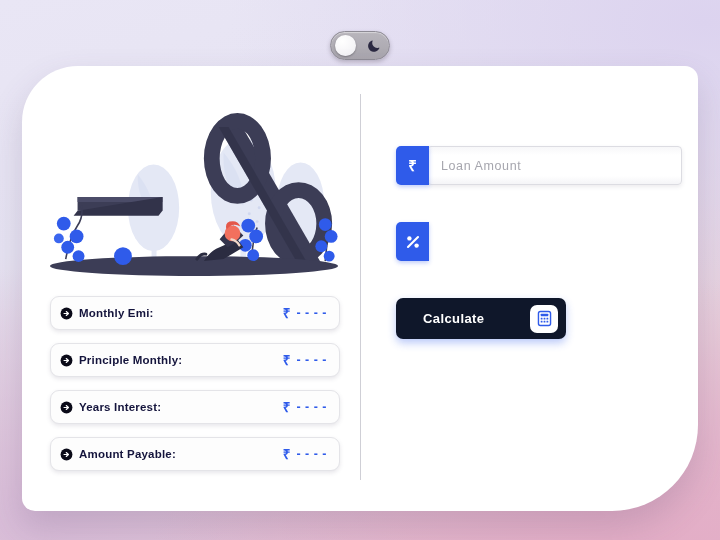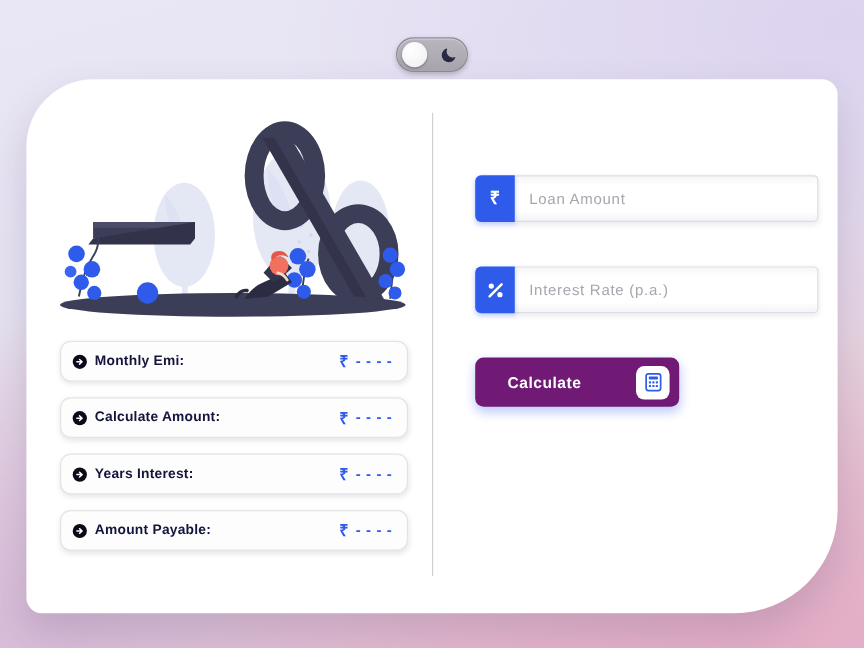--- a/index.html
+++ b/index.html
@@ -63,21 +63,21 @@
     left: 338px;
     top: 28px;
     width: 1px;
     height: 386px;
     background: #cfcfd6;
   }
 
   .pane-left {
     width: 338px;
     position: relative;
-    padding: 20px 20px 0 28px;
+    padding: 32px 20px 0 28px;
   }
   .pane-right {
     width: 338px;
     position: relative;
     padding: 80px 0 0 36px;
   }
 
   
   .illus {
     width: 296px;
@@ -164,21 +164,21 @@
     padding: 12px 13px;
     outline: none;
     width: 100%;
   }
   .field-input::placeholder { color: #a6a6ae; opacity: 1; }
 
   
   .calc-btn {
     width: 170px;
     height: 41px;
-    background: #701a75;
+    background: #0f172a;
     border: none;
     border-radius: 7px;
     box-shadow: 0 4px 9px rgba(47,91,234,0.33);
     display: flex;
     align-items: center;
     justify-content: space-between;
     padding: 0 8px 0 27px;
     cursor: pointer;
     margin-top: 0;
   }
@@ -322,21 +322,21 @@
         </span>
       </div>
 
       <div class="result-row">
         <span class="bullet-icon">
           <svg width="13" height="13" viewBox="0 0 16 16">
             <circle cx="8" cy="8" r="7.3" fill="#0a0a18"></circle>
             <path d="M5 8 h5 M7.7 5.6 L10.4 8 L7.7 10.4" stroke="#ffffff" stroke-width="1.5" fill="none" stroke-linecap="round" stroke-linejoin="round"></path>
           </svg>
         </span>
-        <span class="result-label">Calculate Amount:</span>
+        <span class="result-label">Principle Monthly:</span>
         <span class="result-value">
           <span class="rupee">₹</span>
           <span class="dashes">- - - -</span>
         </span>
       </div>
 
       <div class="result-row">
         <span class="bullet-icon">
           <svg width="13" height="13" viewBox="0 0 16 16">
             <circle cx="8" cy="8" r="7.3" fill="#0a0a18"></circle>
@@ -377,21 +377,20 @@
     </div>
 
     <div class="field">
       <div class="field-icon">
         <svg width="16" height="16" viewBox="0 0 16 16">
           <circle cx="4.4" cy="4.4" r="2.2" fill="#ffffff"></circle>
           <circle cx="11.6" cy="11.6" r="2.2" fill="#ffffff"></circle>
           <path d="M13 3 L3 13" stroke="#ffffff" stroke-width="2.1" stroke-linecap="round"></path>
         </svg>
       </div>
-      <input class="field-input" type="text" placeholder="Interest Rate (p.a.)" style="">
     </div>
 
 
     <button class="calc-btn">
       <span class="calc-label">Calculate</span>
       <span class="calc-icon-box">
         <svg width="17" height="17" viewBox="0 0 18 18">
           <rect x="2.6" y="1.6" width="12.8" height="14.8" rx="2" fill="none" stroke="#2f5bea" stroke-width="1.5"></rect>
           <rect x="5.0" y="4.0" width="8" height="2.6" rx="0.6" fill="#2f5bea"></rect>
           <g fill="#2f5bea">

